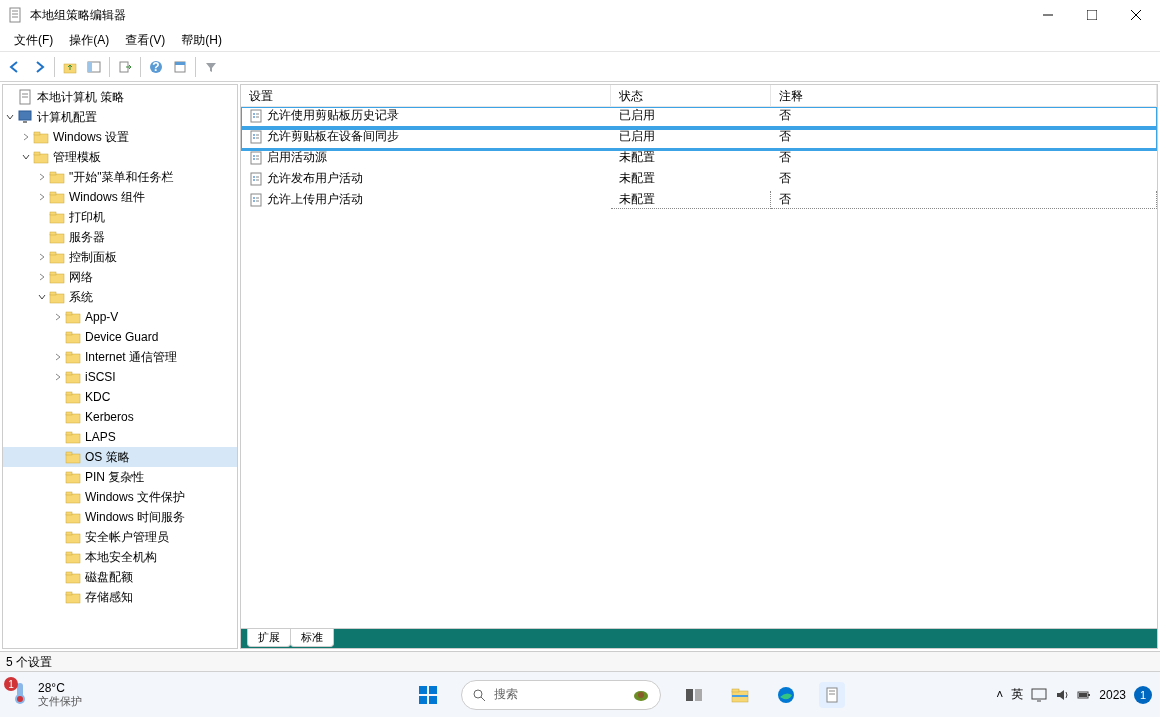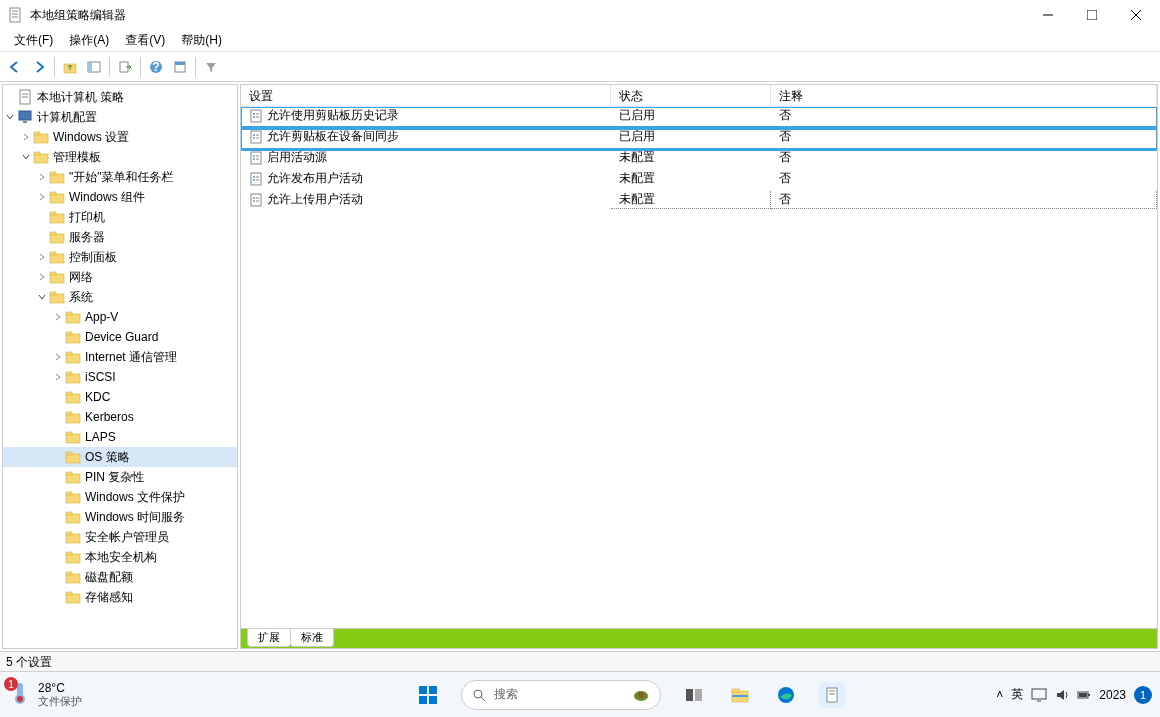--- a/index.html
+++ b/index.html
@@ -32,21 +32,21 @@
 .c-set{width:370px}
 .c-sta{width:160px}
 .c-com{flex:1}
 .listbody{flex:1;overflow:auto}
 .lrow{display:flex;height:21px;align-items:flex-start}
 .lrow>div{padding:0 8px;white-space:nowrap}
 .lrow .c-set{display:flex;align-items:center;gap:4px}
 .lrow .pic{width:14px;height:14px;flex-shrink:0}
 .lrow.hl{background:#fff;outline:3px solid #3ba3e6;outline-offset:-1px}
 .dotborder{border-bottom:1px dotted #888;border-right:1px dotted #888}
-.tabbar{height:20px;display:flex;align-items:flex-start;padding-left:6px;border-top:1px solid #ccc;background:#84cc16}
+.tabbar{height:20px;display:flex;align-items:flex-start;padding-left:6px;border-top:1px solid #ccc;background:#0f766e}
 .tab{padding:1px 10px;border:1px solid #ccc;border-top:none;border-radius:0 0 4px 4px;margin-right:-1px;background:#fff;font-size:11px}
 .tab.active{background:#fff}
 .statusbar{height:20px;border-top:1px solid #ccc;padding:2px 6px;background:#f7f7f7}
 .taskbar{height:46px;background:#f3f6fb;display:flex;align-items:center;padding:0 8px;border-top:1px solid #d0d0d0}
 .taskleft{display:flex;align-items:center;gap:6px;width:340px}
 .weather{display:flex;align-items:center;gap:6px}
 .weather .badge{position:relative}
 .weather .badge .num{position:absolute;top:-4px;left:-4px;background:#d13438;color:#fff;border-radius:50%;width:14px;height:14px;display:flex;align-items:center;justify-content:center;font-size:10px}
 .wtxt{display:flex;flex-direction:column;line-height:13px}
 .wtxt .small{font-size:11px;color:#555}

